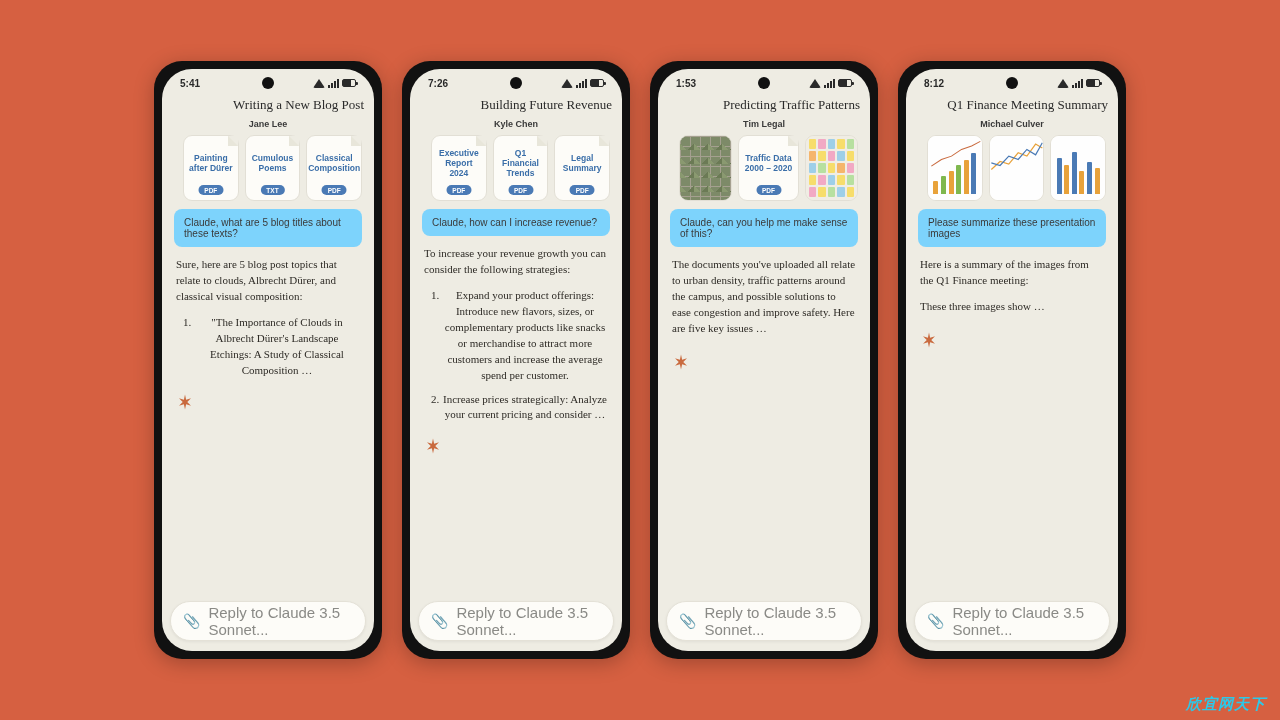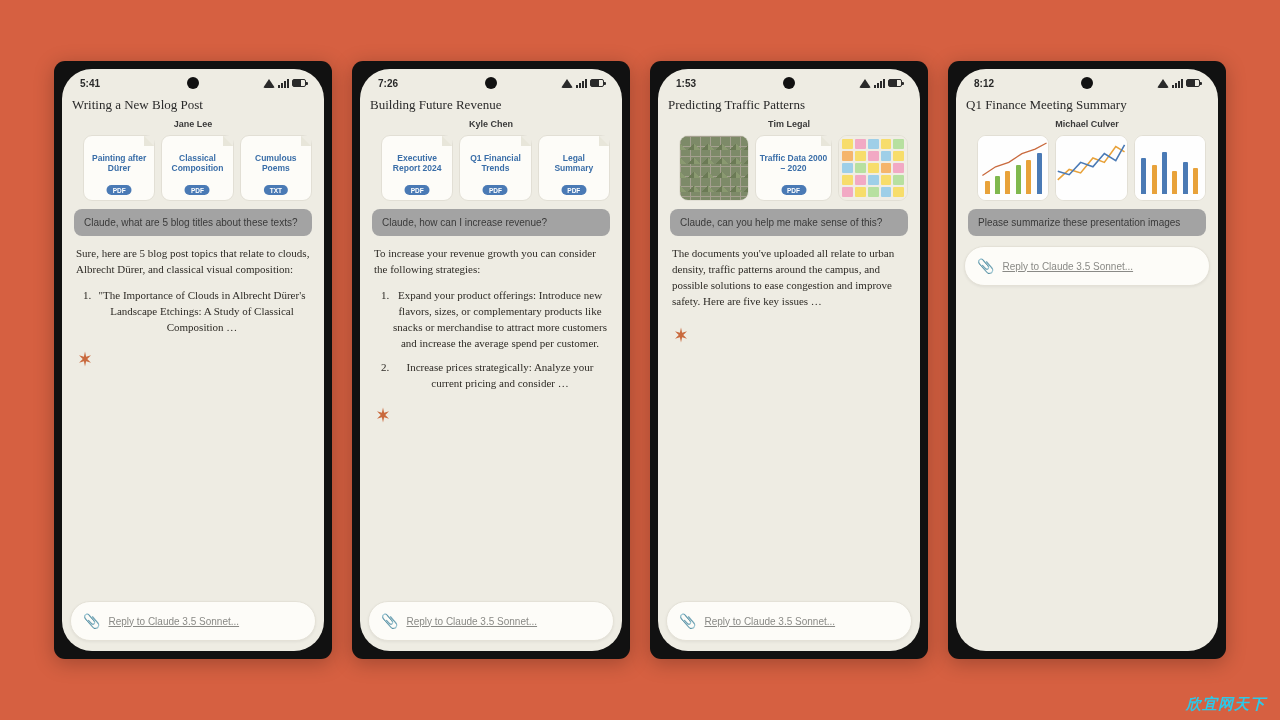--- a/index.html
+++ b/index.html
@@ -8,24 +8,24 @@
     width: 1280px;
     height: 720px;
     display: flex;
     justify-content: center;
     align-items: center;
     gap: 20px;
     font-family: Georgia, 'Times New Roman', serif;
     overflow: hidden;
   }
   .phone {
-    width: 278px;
+    width: 228px;
     height: 598px;
     background: #111;
-    border-radius: 11px;
+    border-radius: 28px;
     padding: 8px;
     position: relative;
     box-shadow: 0 4px 20px rgba(0,0,0,0.25);
   }
   .screen {
     width: 100%;
     height: 100%;
     background: #eeece3;
     border-radius: 30px;
     overflow: hidden;
@@ -70,21 +70,21 @@
     border-radius: 2px;
     position: relative;
   }
   .battery::after {
     content:''; position:absolute; right:-3px; top:2px;
     width:2px; height:3px; background:#2a2a2a; border-radius:0 1px 1px 0;
   }
   .battery i { display:block; width:70%; height:100%; background:#2a2a2a; }
 
   .title {
-    text-align: left;
+    text-align: right;
     font-size: 13px;
     color: #2a2a2a;
     padding: 4px 10px 6px;
     font-family: Georgia, serif;
   }
   .user {
     font-family: -apple-system, Arial, sans-serif;
     font-size: 9px;
     font-weight: 600;
     color: #3a3a3a;
@@ -166,21 +166,21 @@
     position: relative;
   }
   .chartimg .bar { width:5px; border-radius:1px 1px 0 0; }
   .chartimg .line {
     position:absolute; inset:0;
     pointer-events:none;
   }
 
   .prompt-pill {
     margin: 0 12px 10px;
-    background: #a3a3a3;
+    background: #7dd3fc;
     border-radius: 8px;
     padding: 8px 10px;
     font-family: -apple-system, Arial, sans-serif;
     font-size: 10px;
     color: #3a3a3a;
   }
   .reply {
     padding: 0 14px;
     font-size: 11px;
     line-height: 1.45;
@@ -205,23 +205,22 @@
     height: 40px;
     display: flex;
     align-items: center;
     gap: 8px;
     padding: 0 12px;
     box-shadow: 0 1px 3px rgba(0,0,0,0.06);
   }
   .clip { color: #5a87ba; font-size: 14px; }
   .input-placeholder {
     font-family: -apple-system, Arial, sans-serif;
-    font-size: 10px;
+    font-size: 15px;
     color: #8a8a86;
-    text-decoration: underline;
   }
 
   .footer-text {
     position: fixed;
     bottom: 6px; right: 14px;
     font-family: Arial, sans-serif;
     font-size: 15px;
     font-weight: 800;
     font-style: italic;
     color: #2dc8e8;
@@ -252,27 +251,27 @@
     <div class="title">Writing a New Blog Post</div>
     <div class="user">Jane Lee</div>
     <div class="attachments">
       <div class="doc-card">
         <span class="doc-corner"></span>
         <span class="doc-label">Painting after Dürer</span>
         <span class="badge">PDF</span>
       </div>
       <div class="doc-card">
         <span class="doc-corner"></span>
-        <span class="doc-label">Classical Composition</span>
-        <span class="badge">PDF</span>
-      </div>
-      <div class="doc-card">
-        <span class="doc-corner"></span>
         <span class="doc-label">Cumulous Poems</span>
         <span class="badge">TXT</span>
+      </div>
+      <div class="doc-card">
+        <span class="doc-corner"></span>
+        <span class="doc-label">Classical Composition</span>
+        <span class="badge">PDF</span>
       </div>
     </div>
     <div class="prompt-pill">Claude, what are 5 blog titles about these texts?</div>
     <div class="reply">
       <p>Sure, here are 5 blog post topics that relate to clouds, Albrecht Dürer, and classical visual composition:</p>
       <ol>
         <li>"The Importance of Clouds in Albrecht Dürer's Landscape Etchings: A Study of Classical Composition …</li>
       </ol>
       <svg class="spark" viewBox="0 0 24 24">
           <path fill="currentColor" d="M12 2 L13.5 9 L20 7 L15 12 L20 17 L13.5 15 L12 22 L10.5 15 L4 17 L9 12 L4 7 L10.5 9 Z"></path>
@@ -460,20 +459,27 @@
           <span class="bar" style="height:70%;background:#4a7ab5"></span>
           <span class="bar" style="height:55%;background:#e8a23a"></span>
           <span class="bar" style="height:80%;background:#4a7ab5"></span>
           <span class="bar" style="height:45%;background:#e8a23a"></span>
           <span class="bar" style="height:62%;background:#4a7ab5"></span>
           <span class="bar" style="height:50%;background:#e8a23a"></span>
         </div>
       </div>
     </div>
     <div class="prompt-pill">Please summarize these presentation images</div>
+    <div class="reply">
+      <p>Here is a summary of the images from the Q1 Finance meeting:</p>
+      <p>These three images show …</p>
+      <svg class="spark" viewBox="0 0 24 24">
+          <path fill="currentColor" d="M12 2 L13.5 9 L20 7 L15 12 L20 17 L13.5 15 L12 22 L10.5 15 L4 17 L9 12 L4 7 L10.5 9 Z"></path>
+        </svg>
+    </div>
     <div class="input-row">
       <span class="clip">📎</span>
       <span class="input-placeholder">Reply to Claude 3.5 Sonnet...</span>
     </div>
   </div>
 </div>
 
 <div class="footer-text">欣宜网天下</div>
 
 </body></html>

